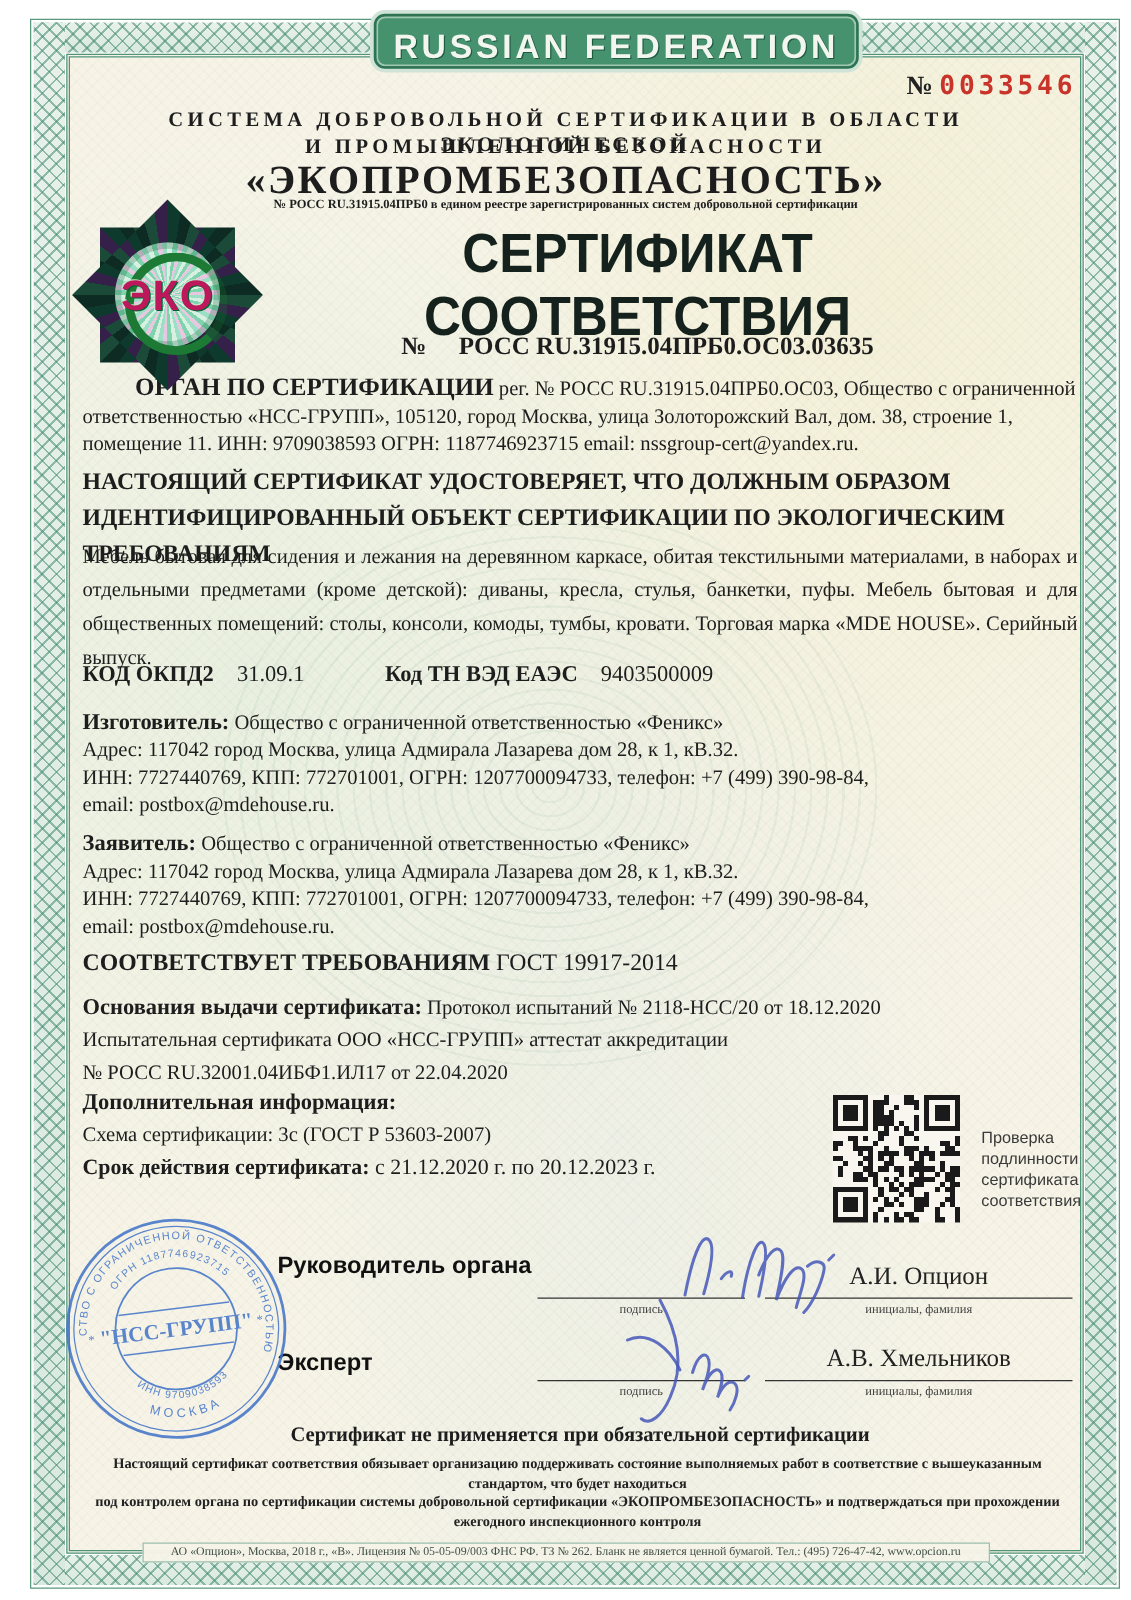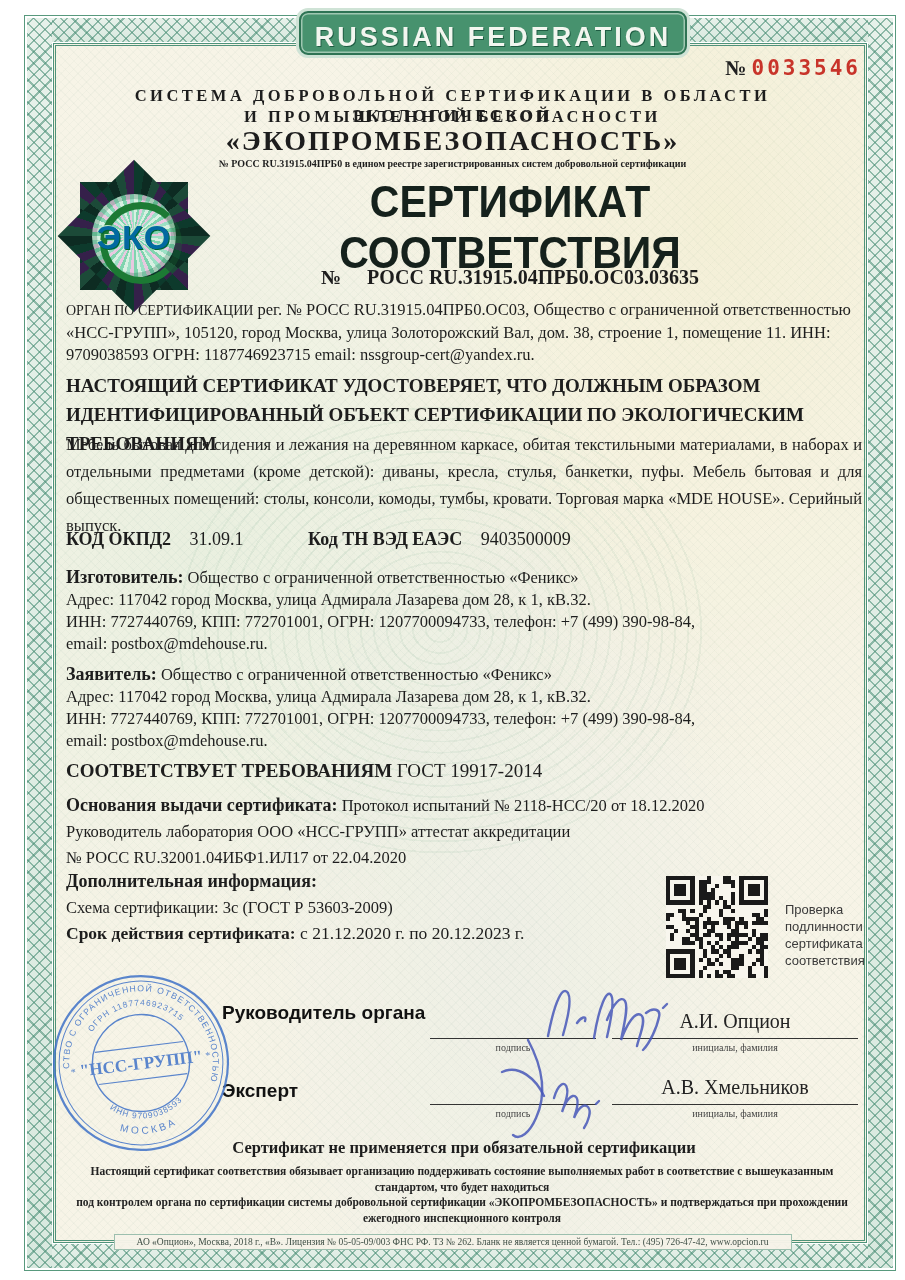--- a/index.html
+++ b/index.html
@@ -30,49 +30,49 @@
   .banner{position:absolute;left:299px;top:11px;width:384px;height:40px;background:#47926e;
       border:2.5px solid #2e7354;border-radius:9px;box-shadow:0 0 0 3px #cfe3d6, inset 0 0 0 1.5px #9fc7b1;
       display:flex;align-items:flex-end;justify-content:center;z-index:5;}
   .banner span{font-family:"Liberation Sans", sans-serif;font-weight:bold;font-size:27px;color:#f2f6ef;
       letter-spacing:3px;text-shadow:1px 1px 0 #1e5c42;}
   .serial{position:absolute;top:56px;right:44px;z-index:4;font-size:21px;}
   .serial .no{color:#222;font-weight:bold;}
   .serial .digits{font-family:"DejaVu Sans Mono", monospace;color:#c8342a;font-weight:bold;letter-spacing:3px;}
   .sysline1{position:absolute;left:40px;right:40px;top:86px;text-align:center;font-weight:bold;font-size:16.5px;letter-spacing:3.5px;}
   .sysline2{position:absolute;left:40px;right:40px;top:107px;text-align:center;font-weight:bold;font-size:16.5px;letter-spacing:3.5px;}
-  .sysname{position:absolute;left:40px;right:40px;top:125px;text-align:center;font-weight:bold;font-size:28px;letter-spacing:2px;}
+  .sysname{position:absolute;left:40px;right:40px;top:125px;text-align:center;font-weight:bold;font-size:32px;letter-spacing:2px;}
   .registry{position:absolute;left:40px;right:40px;top:158px;text-align:center;font-weight:bold;font-size:10px;}
   
   .logo{position:absolute;left:70px;top:174px;width:128px;height:124px;z-index:3;}
   .logo .star, .logo .star2{position:absolute;left:10px;top:8px;width:108px;height:108px;
       background:
        radial-gradient(circle at 50% 50%, rgba(255,120,180,.55) 0 14%, rgba(255,255,255,0) 40%),
        repeating-conic-gradient(from 0deg, #0d2b22 0deg 9deg, #1c4a38 9deg 18deg, #35204a 18deg 27deg, #0d3a2c 27deg 36deg);
       }
   .logo .star2{transform:rotate(45deg);}
   .logo .disc{position:absolute;left:22px;top:20px;width:84px;height:84px;border-radius:50%;
       background:repeating-conic-gradient(from 0deg, #d8f0e2 0deg 6deg, #7fd4ae 6deg 12deg, #e8c8e0 12deg 18deg, #9be0c4 18deg 24deg);
       box-shadow:inset 0 0 0 5px rgba(20,90,60,.25);}
   .logo .ring{position:absolute;left:30px;top:28px;width:68px;height:68px;border-radius:50%;
       border:7px solid #1c7a34;border-right-color:rgba(28,122,52,.25);}
   .logo .eko{position:absolute;left:0;top:44px;width:128px;text-align:center;
-      font-family:"Liberation Sans", sans-serif;font-weight:bold;font-size:34px;color:#0369a1;
+      font-family:"Liberation Sans", sans-serif;font-weight:bold;font-size:34px;color:#be185d;
       text-shadow:1px 1px 0 #063, -1px -1px 0 #bfe8c8;letter-spacing:1px;}
   
   .cert-title{position:absolute;left:210px;top:181px;width:600px;text-align:center;
       font-family:"Liberation Sans", sans-serif;font-weight:bold;font-size:41px;color:#15211c;
       transform:scaleY(1.08);letter-spacing:0;}
   .cert-sub{position:absolute;left:210px;top:232px;width:600px;text-align:center;font-weight:bold;font-size:21.5px;}
   .cert-num{position:absolute;left:210px;top:266px;width:600px;text-align:center;font-weight:bold;font-size:20px;}
   .cert-num .gap{display:inline-block;width:26px;}
   
   .block{position:absolute;left:66px;width:796px;font-size:16.5px;line-height:22px;}
   .b{font-weight:bold;}
-  .h19{font-size:14px;font-weight:normal;}
+  .h19{font-size:20px;font-weight:bold;margin-left:42px;}
   .org{top:299px;}
   .statement{top:371px;font-size:19px;line-height:29px;font-weight:bold;}
   .objdesc{top:431px;text-align:justify;line-height:27px;}
   .codes{top:528px;font-size:18px;}
   .codes .val{font-weight:normal;}
   .maker{top:566px;}
   .applicant{top:663px;}
   .conformity{top:760px;font-size:19px;}
   .basis{top:792px;line-height:26px;}
   .additional{top:868px;line-height:26px;}
@@ -170,27 +170,27 @@
   </div>
 
   <div class="block conformity">
     <span class="b">СООТВЕТСТВУЕТ ТРЕБОВАНИЯМ</span>
     <span>ГОСТ 19917-2014</span>
   </div>
 
   <div class="block basis">
     <span class="lbl-inline">Основания выдачи сертификата:</span>
     <span>Протокол испытаний № 2118-НСС/20 от 18.12.2020</span><br>
-    <span>Руководитель лаборатория ООО «НСС-ГРУПП» аттестат аккредитации</span><br>
+    <span>Испытательная сертификата ООО «НСС-ГРУПП» аттестат аккредитации</span><br>
     <span>№ РОСС RU.32001.04ИБФ1.ИЛ17 от 22.04.2020</span>
   </div>
 
   <div class="block additional">
     <span class="lbl-inline">Дополнительная информация:</span><br>
-    <span>Схема сертификации: 3с (ГОСТ Р 53603-2009)</span>
+    <span>Схема сертификации: 3с (ГОСТ Р 53603-2007)</span>
   </div>
 
   <div class="block validity">
     <span class="b">Срок действия сертификата:</span>
     <span>с 21.12.2020 г. по 20.12.2023 г.</span>
   </div>
 
   <div class="qr">
     <svg id="qr-svg" viewBox="0 0 25 25" shape-rendering="crispEdges">
         <rect x="0" y="0" width="1" height="1" fill="#1a1a1a"></rect>

